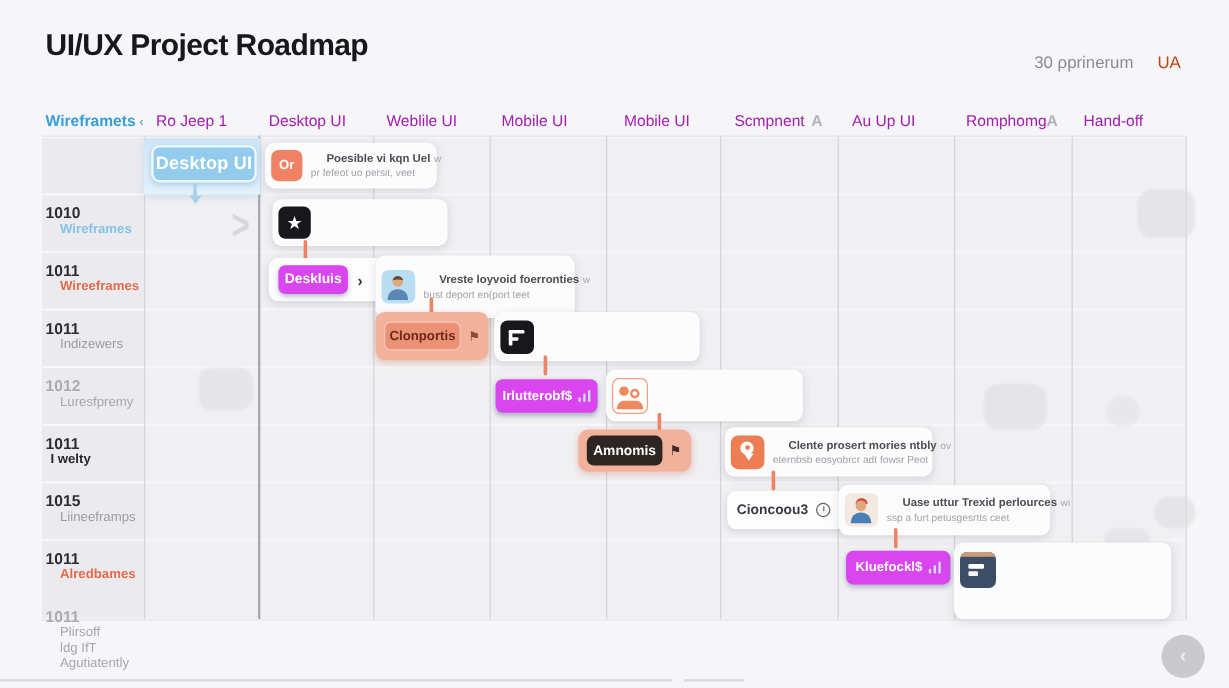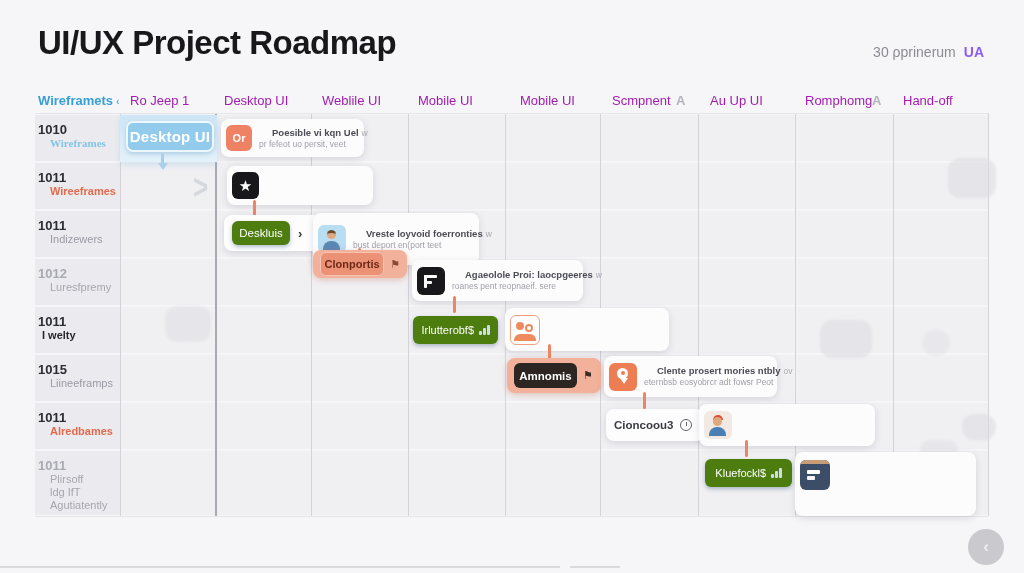--- a/index.html
+++ b/index.html
@@ -1,22 +1,22 @@
 <!DOCTYPE html>
 <html><head>
 <meta charset="utf-8">
 <style>
   * { margin:0; padding:0; box-sizing:border-box; }
   html,body { width:1024px; height:573px; overflow:hidden; }
   body { font-family:"Liberation Sans", sans-serif; background:#f6f6f8; position:relative; }
 
   
-  .title { position:absolute; left:38px; top:24px; font-size:33px; font-weight:700; color:#17171c; letter-spacing:-0.5px; }
+  .title { position:absolute; left:38px; top:24px; font-size:25px; font-weight:700; color:#17171c; letter-spacing:-0.5px; }
   .meta { position:absolute; top:44px; right:40px; font-size:14px; color:#8b8b93; }
-  .meta .ua { color:#8b5cf6; font-weight:700; margin-left:8px; }
+  .meta .ua { color:#c2410c; font-weight:400; margin-left:20px; }
 
   
   .colhead { position:absolute; top:93px; font-size:13px; color:#a21caf; white-space:nowrap; }
   .colhead.active { color:#389fd6; font-weight:700; }
   .chev-sm { font-size:11px; color:#6db3da; margin-left:3px; }
   .sort-a { position:absolute; top:93px; font-size:13px; font-weight:700; color:#b3b3bb; }
   .ch0{left:38px}.ch1{left:130px}.ch2{left:224px}.ch3{left:322px}.ch4{left:418px}
   .ch5{left:520px}.ch6{left:612px}.ch7{left:710px}.ch8{left:805px}.ch9{left:903px}
   .sa1{left:676px}.sa2{left:872px}
 
@@ -24,24 +24,24 @@
   .rowstrip { position:absolute; left:35px; width:953px; background:#f0f0f3; }
   .labelblock { position:absolute; left:35px; width:85px; background:#ebebef; }
   .vline { position:absolute; top:113px; height:403px; width:1px; background:#d3d3d9; }
   .vline.dark { background:#a9a9b2; width:1.5px; }
   .v0{left:120px}.v1{left:215px}.v2{left:311px}.v3{left:408px}.v4{left:505px}
   .v5{left:600px}.v6{left:698px}.v7{left:795px}.v8{left:893px}.v9{left:988px}
   .hline { position:absolute; left:35px; width:953px; height:1px; background:#e4e4e9; }
 
   
   .rlab { position:absolute; left:38px; width:80px; }
-  .rlab .num { font-size:13px; font-weight:700; color:#2c2c33; }
+  .rlab .num { font-size:13px; font-weight:700; color:#2c2c33;margin-top:48px; }
   .rlab .nm { font-size:11px; margin-left:12px; line-height:13px; }
   .rlab.faint .num { color:#a9a9b1; font-weight:700; }
-  .nm.blue{color:#85c3e6; font-weight:700;font-family:Liberation Serif, serif;} .nm.orange{color:#e56a4b; font-weight:700;}
+  .nm.blue{color:#85c3e6; font-weight:700;} .nm.orange{color:#e56a4b; font-weight:700;}
   .nm.gray{color:#9a9aa3;} .nm.dark{color:#26262c; font-weight:700;} .nm.faint{color:#a6a6ae;}
 
   
   .card { position:absolute; background:#fcfcfd; border-radius:8px; box-shadow:0 2px 7px rgba(70,70,95,.16); display:flex; align-items:center; padding:5px 8px 5px 5px; gap:7px; }
   .card .tt { font-size:9.5px; font-weight:700; color:#4c4c55; white-space:nowrap; line-height:12px;padding-left:13px; }
   .card .tt .sfx { font-weight:400; color:#a8a8b0; font-size:8.5px; margin-left:3px; }
   .card .ss { font-size:8.5px; color:#a0a0a9; white-space:nowrap; line-height:11px; }
   .icsq { border-radius:6px; flex:0 0 auto; display:flex; align-items:center; justify-content:center; position:relative; overflow:hidden; }
 
   .bluecell { position:absolute; left:120px; top:115px; width:97px; height:47px; background:linear-gradient(180deg,#cde5f5,#e3f1fa); box-shadow:0 3px 6px rgba(120,170,210,.25); }
@@ -51,21 +51,21 @@
   .down-arrow .stem { position:absolute; left:3px; top:0; width:3px; height:11px; background:#a7d0ea; border-radius:2px; }
   .down-arrow .head { position:absolute; left:0; top:10px; width:0; height:0; border-left:5px solid transparent; border-right:5px solid transparent; border-top:7px solid #a7d0ea; }
 
   .big-chev { position:absolute; left:193px; top:172px; font-size:26px; font-weight:700; color:#d5d8de; transform:scaleY(1.35); }
 
   .tick { position:absolute; width:3px; height:17px; background:#ee8463; border-radius:2px; }
   .t3{left:253px;top:200px}.t4{left:358px;top:248px}.t5{left:453px;top:296px}
   .t6{left:548px;top:344px}.t7{left:643px;top:392px}.t8{left:745px;top:440px}
 
   .chipcard { position:absolute; background:#fdfdfe; border-radius:8px; box-shadow:0 2px 6px rgba(70,70,95,.16); display:flex; align-items:center; padding:0 8px; gap:8px; }
-  .chip-navy { background:#4d7c0f; color:#fff; border-radius:6px; font-size:11.5px; font-weight:400; display:flex; align-items:center; justify-content:center; gap:5px; box-shadow:0 2px 4px rgba(40,70,110,.35); }
+  .chip-navy { background:#d946ef; color:#fff; border-radius:6px; font-size:11.5px; font-weight:700; display:flex; align-items:center; justify-content:center; gap:5px; box-shadow:0 2px 4px rgba(40,70,110,.35); }
   .salmoncard { position:absolute; background:#f2b19a; border-radius:8px; box-shadow:0 2px 6px rgba(200,110,80,.35); display:flex; align-items:center; padding:0 7px; gap:6px; }
   .chip-salmon { background:#eb9175; border:1px solid #f6c5b2; border-radius:6px; color:#6e2917; font-size:11px; font-weight:700; display:flex; align-items:center; justify-content:center; }
   .chip-dark { background:#2c2521; border-radius:6px; color:#fff; font-size:11.5px; font-weight:700; display:flex; align-items:center; justify-content:center; }
   .chip-white { color:#3a3a43; font-size:11.5px; font-weight:700; display:flex; align-items:center; gap:7px; }
 
   .bars { display:inline-flex; align-items:flex-end; gap:1.5px; }
   .bars i { display:block; width:2.5px; background:#cfdceb; border-radius:1px; }
   .bars i:nth-child(1){height:4px}.bars i:nth-child(2){height:7px}.bars i:nth-child(3){height:10px}
 
   .clock { width:12px; height:12px; border:1.6px solid #62626b; border-radius:50%; position:relative; }
@@ -226,55 +226,51 @@
       <span class="person-head"></span>
       <span class="person-body"></span>
     </span>
   <span>
     <div class="tt"><span>Vreste loyvoid foerronties</span><span class="sfx">w</span></div>
     <div class="ss">bust deport en(port teet</div>
   </span>
 </div>
 
 <div class="tick t4"></div>
-<div class="salmoncard" style="left:313px;top:250px;width:94px;height:28px">
+<div class="salmoncard" style="left:313px;top:260px;width:94px;height:40px">
   <span class="chip-salmon" style="width:66px;height:24px">Clonportis</span>
   <span class="mini-flag">⚑</span>
 </div>
 <div class="card" style="left:412px;top:260px;width:171px;height:41px">
   <span class="icsq" style="width:28px;height:28px;background:#18181c">
       <span class="stem-l"></span>
       <span class="flagbar1"></span>
       <span class="flagbar2"></span>
     </span>
-  <span>
-    <div class="tt"><span>Agaeolole Proi: laocpgeeres</span><span class="sfx">w</span></div>
-    <div class="ss">roanes pent reopnaeif. sere</div>
-  </span>
 </div>
 
 <div class="tick t5"></div>
 <div class="chip-navy" style="position:absolute;left:413px;top:316px;width:85px;height:28px;font-size:11px">
   <span>Irlutterobf$</span>
   <span class="bars">
       <i></i>
       <i></i>
       <i></i>
     </span>
 </div>
 <div class="card" style="left:505px;top:308px;width:164px;height:43px">
   <span class="icsq" style="width:30px;height:30px;background:#fff;border:1.5px solid #f0a080">
       <span class="ppl-a"></span>
       <span class="ppl-b"></span>
       <span class="ppl-c"></span>
     </span>
 </div>
 
 <div class="tick t6"></div>
-<div class="salmoncard" style="left:507px;top:358px;width:94px;height:35px">
+<div class="salmoncard" style="left:482px;top:358px;width:94px;height:35px">
   <span class="chip-dark" style="width:63px;height:25px">Amnomis</span>
   <span class="mini-run">⚑</span>
 </div>
 <div class="card" style="left:604px;top:356px;width:173px;height:41px">
   <span class="icsq" style="width:28px;height:28px;background:#ed7d52">
       <span class="pin-o"></span>
       <span class="pin-i"></span>
       <span class="pin-t"></span>
     </span>
   <span>
@@ -289,20 +285,24 @@
       <span>Cioncoou3</span>
       <span class="clock"></span>
     </span>
 </div>
 <div class="card" style="left:699px;top:404px;width:176px;height:42px">
   <span class="icsq" style="width:28px;height:28px;background:#f2e9e3">
       <span class="cap"></span>
       <span class="person-head" style="top:6px;border-top:none"></span>
       <span class="person-body" style="background:#4a7fb5"></span>
     </span>
+  <span>
+    <div class="tt"><span>Uase uttur Trexid perlources</span><span class="sfx">wi</span></div>
+    <div class="ss">ssp a furt petusgesrtts ceet</div>
+  </span>
 </div>
 
 <div class="tick t8"></div>
 <div class="chip-navy" style="position:absolute;left:705px;top:459px;width:87px;height:28px;font-size:11px">
   <span>Kluefockl$</span>
   <span class="bars">
       <i></i>
       <i></i>
       <i></i>
     </span>

